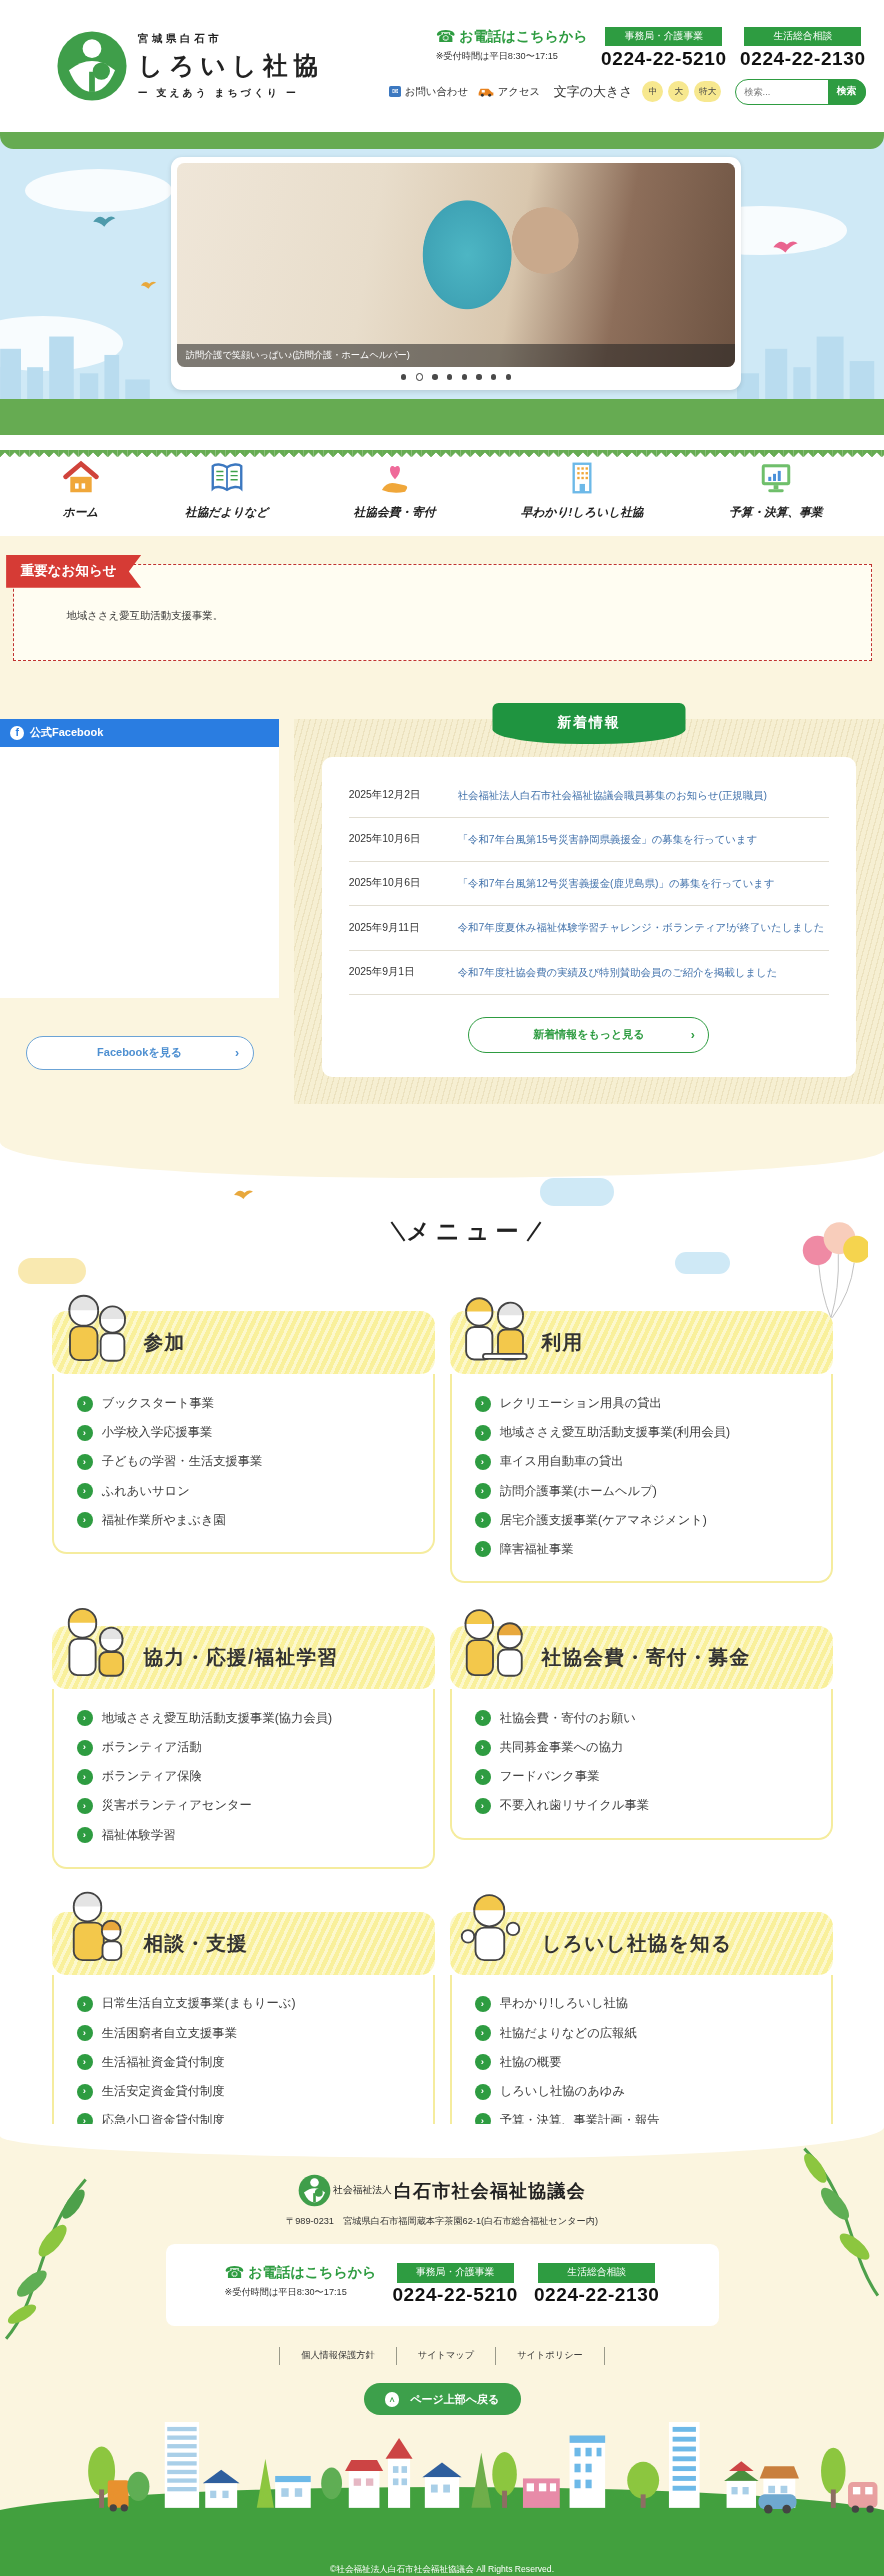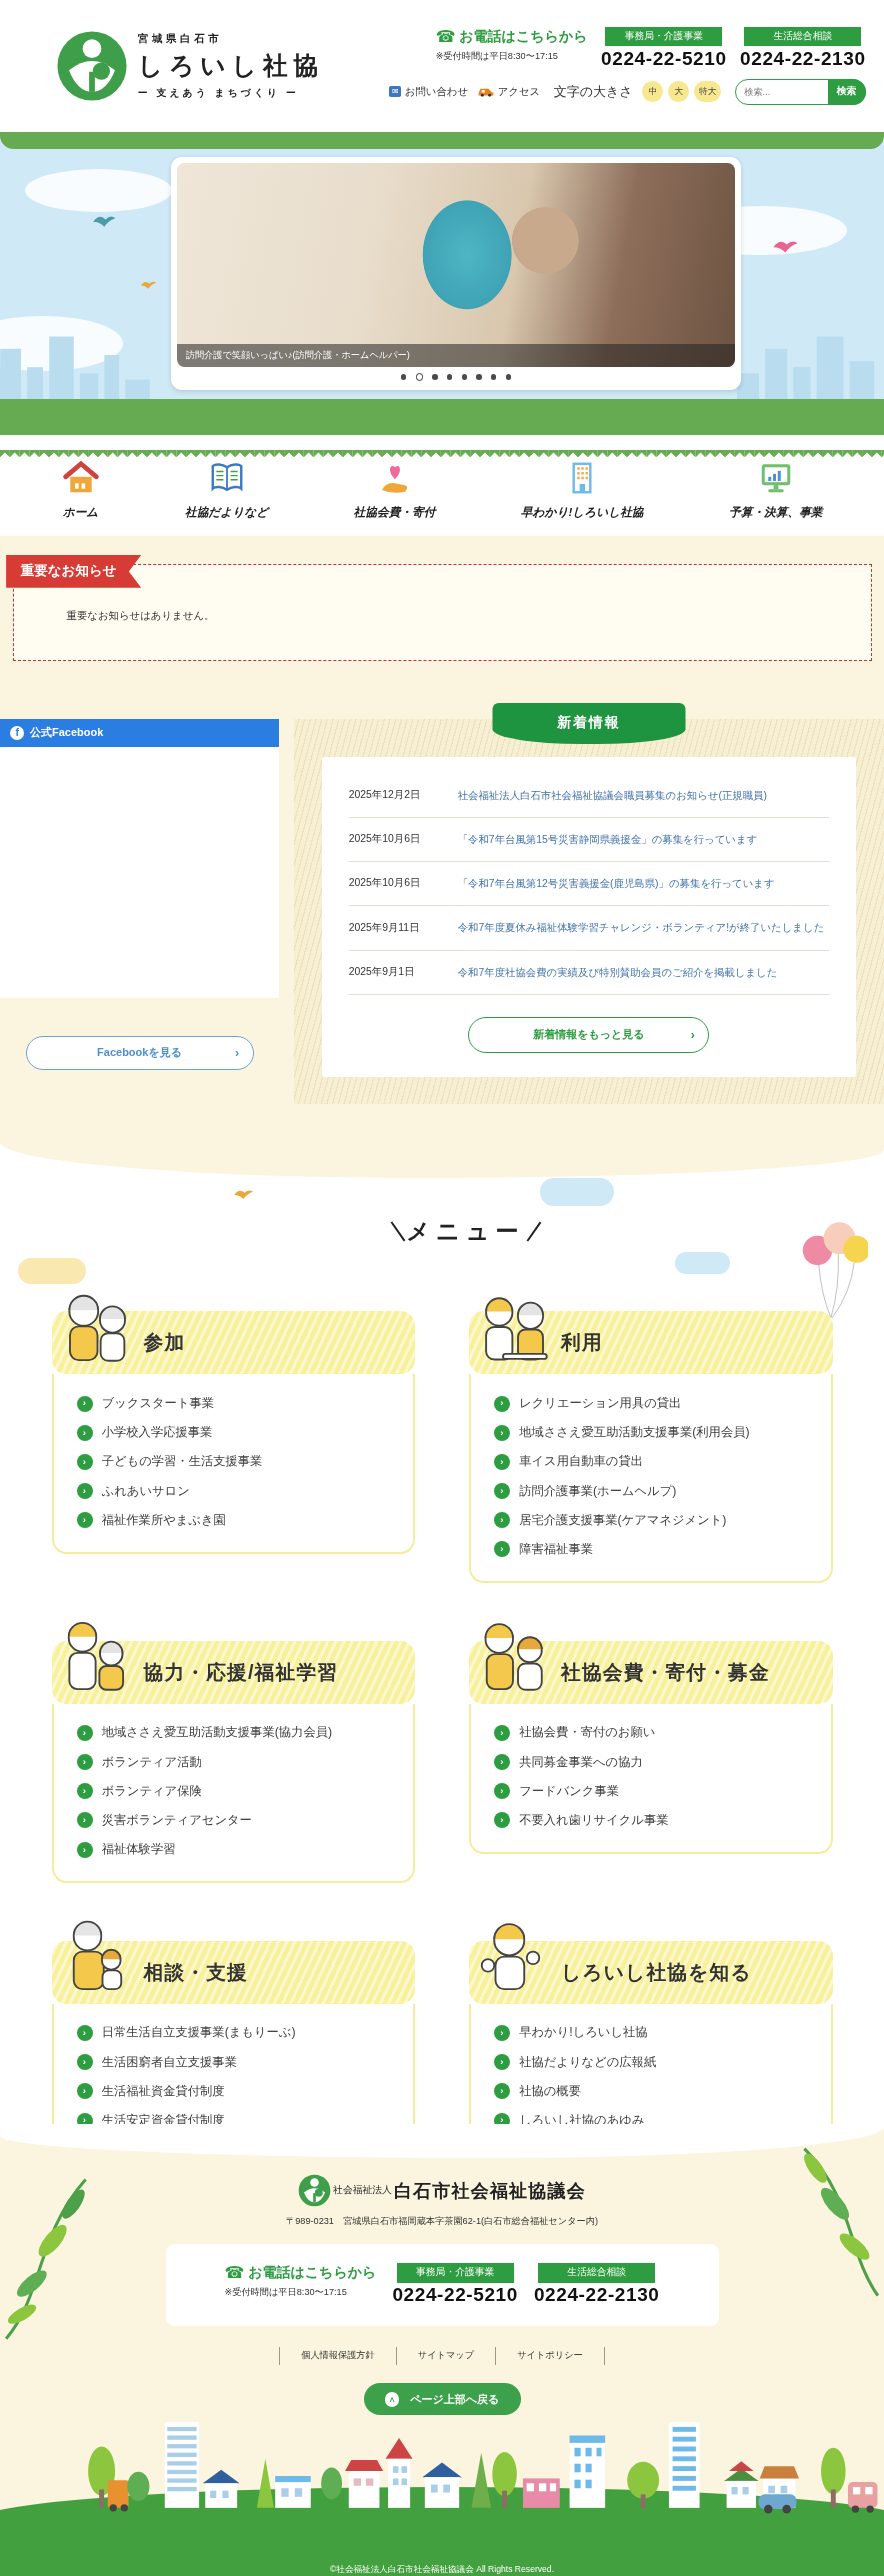--- a/index.html
+++ b/index.html
@@ -75,38 +75,38 @@
   .fb-panel { background:#fff; }
   .fb-head { background:#2a7de1; color:#fff; font-size:11px; font-weight:bold; height:28px; display:flex; align-items:center; gap:5.5px; padding-left:9.8px; }
   .fb-ic { width:14.7px; height:14.7px; border-radius:50%; background:#fff; color:#2a7de1; font-weight:bold; font-size:10.4px; display:flex; align-items:center; justify-content:center; }
   .fb-body { height:251px; background:#fff; }
   .pill { display:flex; align-items:center; justify-content:center; position:relative; border-radius:18.4px; background:#fff; cursor:pointer; font-weight:bold; }
   .pill .chev { position:absolute; right:13.5px; font-size:12.3px; font-weight:bold; }
   .fb-btn { width:228px; height:34px; margin:38px auto 0; border:1.2px solid #6ba3d6; color:#4d8fd1; font-size:11px; }
   .news-panel { flex:1; margin-left:14.7px; position:relative; padding:38px 28px 27px;
     background:repeating-linear-gradient(105deg,#f6efd2 0 4.3px,#ece2bf 4.3px 5.5px); }
   .news-ribbon { position:absolute; top:-16px; left:50%; transform:translateX(-50%); width:193px; height:41px; background:#1f9440; color:#fff; font-size:14px; font-weight:bold; display:flex; align-items:center; justify-content:center; letter-spacing:1.8px; border-radius:6.1px 6.1px 46% 46%/6.1px 6.1px 14.7px 14.7px; }
-  .news-card { background:#fff; border-radius:2px; padding:17px 27px 24.6px; }
+  .news-card { background:#fff; border-radius:10px; padding:17px 27px 24.6px; }
   .news-row { display:flex; gap:17px; padding:13px 0; border-bottom:0.6px solid #e2ded2; cursor:pointer; }
   .news-date { width:92px; flex:none; font-size:10.4px; color:#333; padding-top:1.2px; }
   .news-link { flex:1; font-size:10.4px; line-height:1.65; color:#4272ab; }
   .news-btn { width:241px; height:36px; margin:22px auto 0; border:1.2px solid #2e9c41; color:#2e9c41; font-size:11px; }
 
   
   .wave-cream { height:37px; background:#fbf5df; border-radius:0 0 52% 48%/0 0 28px 36px; }
   .footer-wave { height:34px; background:#fff; border-radius:0 0 45% 55%/0 0 31px 22px; }
 
   
   .menu-section { background:#fff; height:946px; padding-top:22px; position:relative; }
   .menu-title-row { display:flex; justify-content:center; align-items:center; gap:8px; margin-top:16px;margin-left:47px; }
   .menu-slash { width:1.8px; height:23px; background:#222; }
   .slash-l { transform:rotate(-35deg); }
   .slash-r { transform:rotate(35deg); }
   .menu-title { font-size:23px; font-weight:bold; letter-spacing:6.1px; color:#222; }
-  .menu-grid { width:781px; margin:36px auto 0; display:grid; grid-template-columns:1fr 1fr; column-gap:54px; row-gap:29.5px; }
+  .menu-grid { width:781px; margin:36px auto 0; display:grid; grid-template-columns:1fr 1fr; column-gap:54px; row-gap:29.5px;gap:15px; }
   .menu-card { position:relative; margin-top:28px; }
   .card-head { position:relative; height:63px; border-radius:14.7px; display:flex; align-items:center; padding-left:92px;
     background:repeating-linear-gradient(115deg,#f9f09b 0 4.3px,#fcf8cd 4.3px 7.4px); }
   .card-title { font-size:19.7px; font-weight:bold; color:#333; letter-spacing:1.2px; }
   .card-ill { position:absolute; left:8.6px; bottom:2.5px; width:75px; height:85px; }
   .card-body { border:2.5px solid #f5ec9e; border-top:none; border-radius:0 0 14.7px 14.7px; background:#fff; padding:14.7px 23px 17px; min-height:98px; }
   .menu-list { list-style:none; }
   .menu-list li { display:flex; align-items:center; gap:9.2px; padding:6.1px 0; font-size:12.3px; color:#3d3d3d; cursor:pointer; }
   .bullet { width:16px; height:16px; flex:none; border-radius:50%; background:#2e9c41; color:#fff; font-size:9.8px; font-weight:bold; display:flex; align-items:center; justify-content:center; padding-bottom:1.2px; }
   .deco { position:absolute; }
@@ -303,21 +303,21 @@
             <rect x="19" y="51" width="26" height="5" rx="2.5" fill="#6fbf6b"></rect>
         </svg>
         <span class="nav-label">予算・決算、事業</span>
       </li>
     </ul>
   </nav>
 
   <section class="notice-section">
     <div class="notice-box">
       <div class="notice-ribbon">重要なお知らせ</div>
-      <p class="notice-body">重要なお知らせはありません。</p>
+      <p class="notice-body">地域ささえ愛互助活動支援事業。</p>
     </div>
   </section>
 
   <section class="news-section">
     <div class="fb-col">
       <div class="fb-panel">
         <div class="fb-head">
           <span class="fb-ic">f</span>
           <span>公式Facebook</span>
         </div>

